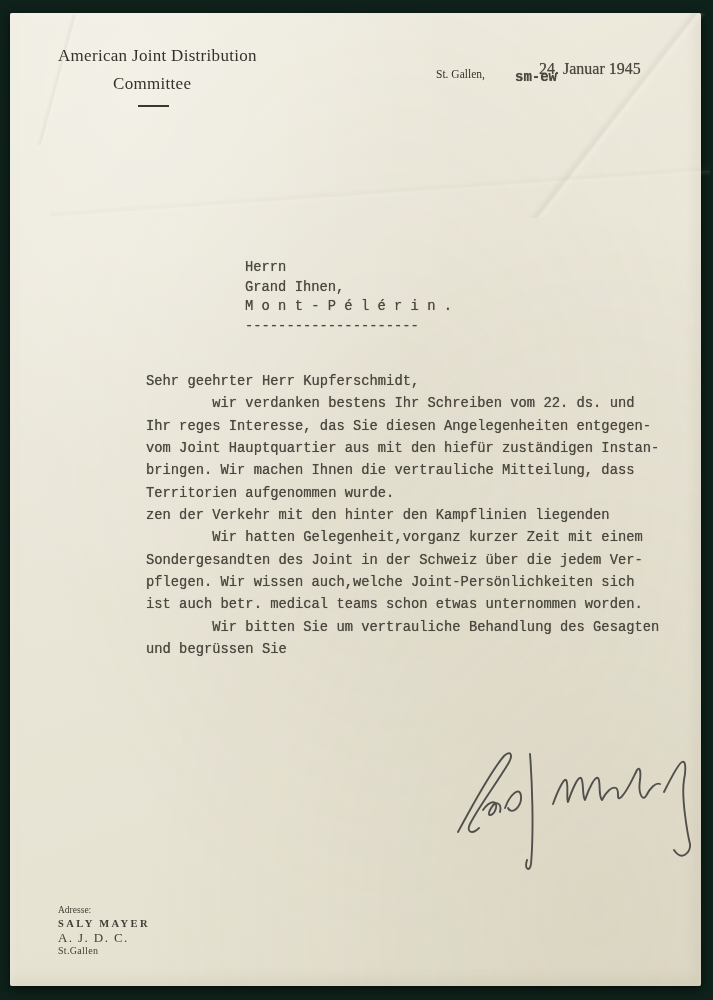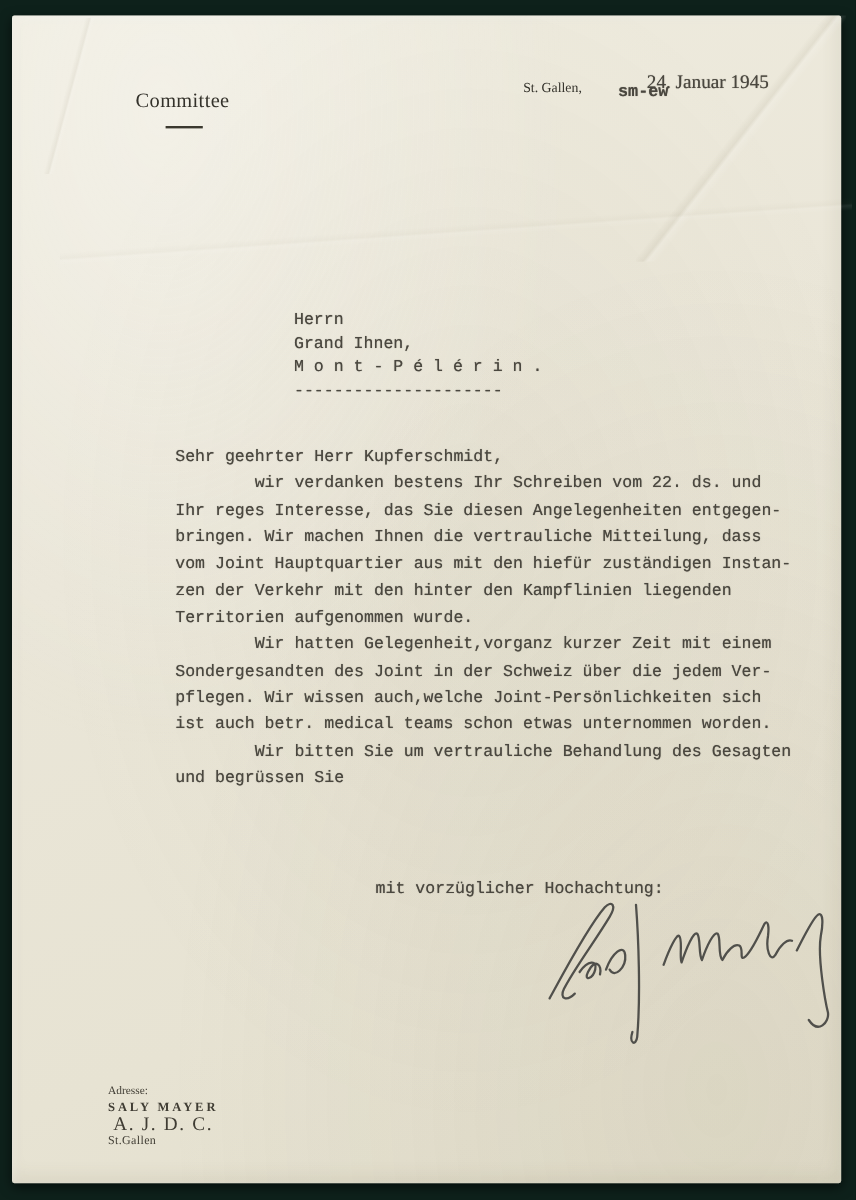--- a/index.html
+++ b/index.html
@@ -41,68 +41,68 @@
   .recipient .line{white-space:pre;}
 
   .body-block{position:absolute;left:136px;top:358px;font-size:13.8px;line-height:22.35px;}
   .body-block .line{white-space:pre;}
 
   .closing{position:absolute;left:303px;top:721px;font-size:13.8px;white-space:pre;}
 
   .signature{position:absolute;left:440px;top:727px;width:250px;height:140px;}
   .signature path{fill:none;stroke:#3c3c3a;stroke-width:1.9;stroke-linecap:round;stroke-linejoin:round;opacity:.88;}
 
-  .footer{position:absolute;left:48px;top:891px;color:#403d34;margin-left:32px;}
+  .footer{position:absolute;left:48px;top:891px;color:#403d34;}
   .footer .line{white-space:pre;line-height:13.4px;}
   .footer .line:nth-child(1){font-size:9.5px;}
   .footer .line:nth-child(2){font-size:10.5px;letter-spacing:2.4px;font-weight:bold;}
-  .footer .line:nth-child(3){font-size:16px;letter-spacing:1.4px;text-align:center;}
+  .footer .line:nth-child(3){font-size:13px;letter-spacing:1.4px;}
   .footer .line:nth-child(4){font-size:10px;letter-spacing:.3px;}
 </style>
 </head>
 <body>
 
 <div class="stage">
   <div class="paper">
 
     <div class="crease crease-tr1"></div>
     <div class="crease crease-tr2"></div>
     <div class="crease crease-tl"></div>
 
+    <div class="serif org-line1">American Joint Distribution</div>
     <div class="serif org-line2">Committee</div>
     <div class="org-rule"></div>
 
     <div class="serif place">St. Gallen,</div>
     <div class="type date">24. Januar 1945</div>
     <div class="type ref">sm-ew</div>
 
     <div class="type recipient">
         <div class="line">Herrn</div>
         <div class="line">Grand Ihnen,</div>
         <div class="line">M o n t - P é l é r i n .</div>
         <div class="line">---------------------</div>
       </div>
 
     <div class="type body-block">
         <div class="line">Sehr geehrter Herr Kupferschmidt,</div>
         <div class="line">        wir verdanken bestens Ihr Schreiben vom 22. ds. und</div>
         <div class="line">Ihr reges Interesse, das Sie diesen Angelegenheiten entgegen-</div>
+        <div class="line">vom Joint Hauptquartier aus mit den hiefür zuständigen Instan-</div>
         <div class="line">bringen. Wir machen Ihnen die vertrauliche Mitteilung, dass</div>
-        <div class="line">vom Joint Hauptquartier aus mit den hiefür zuständigen Instan-</div>
+        <div class="line">Territorien aufgenommen wurde.</div>
         <div class="line">zen der Verkehr mit den hinter den Kampflinien liegenden</div>
-        <div class="line">Territorien aufgenommen wurde.</div>
         <div class="line">        Wir hatten Gelegenheit,vorganz kurzer Zeit mit einem</div>
         <div class="line">Sondergesandten des Joint in der Schweiz über die jedem Ver-</div>
         <div class="line">pflegen. Wir wissen auch,welche Joint-Persönlichkeiten sich</div>
         <div class="line">ist auch betr. medical teams schon etwas unternommen worden.</div>
         <div class="line">        Wir bitten Sie um vertrauliche Behandlung des Gesagten</div>
         <div class="line">und begrüssen Sie</div>
       </div>
 
-    <div class="type closing">mit vorzüglicher Hochachtung:</div>
 
     <svg class="signature" viewBox="0 0 250 140" xmlns="http://www.w3.org/2000/svg">
       <path d="M 8,92 C 20,70 40,32 54,16 C 60,10 64,14 58,24 C 46,44 28,68 20,84 C 16,92 22,95 29,88"></path>
       <path d="M 33,70 C 40,60 48,60 46,68 C 44,76 36,78 40,70 C 46,58 52,64 50,72"></path>
       <path d="M 55,68 C 60,54 70,46 71,56 C 72,66 62,76 58,68"></path>
       <path d="M 80,14 C 82,40 84,90 81,124 C 80,132 74,130 77,120"></path>
       <path d="M 103,64 C 108,50 114,38 116,40 C 119,43 116,58 118,62 C 122,50 128,36 131,38 C 134,41 132,56 135,60 C 139,48 145,36 148,38 C 151,41 148,56 152,60 C 156,52 162,46 166,48 C 170,50 166,60 170,58 C 176,54 182,40 187,30 C 190,26 191,32 190,40 C 188,52 192,62 196,56 C 200,48 206,42 210,44"></path>
       <path d="M 214,52 C 220,40 228,24 232,22 C 236,20 236,30 234,40 C 231,58 238,96 240,104 C 241,112 232,122 224,110"></path>
     </svg>
 

